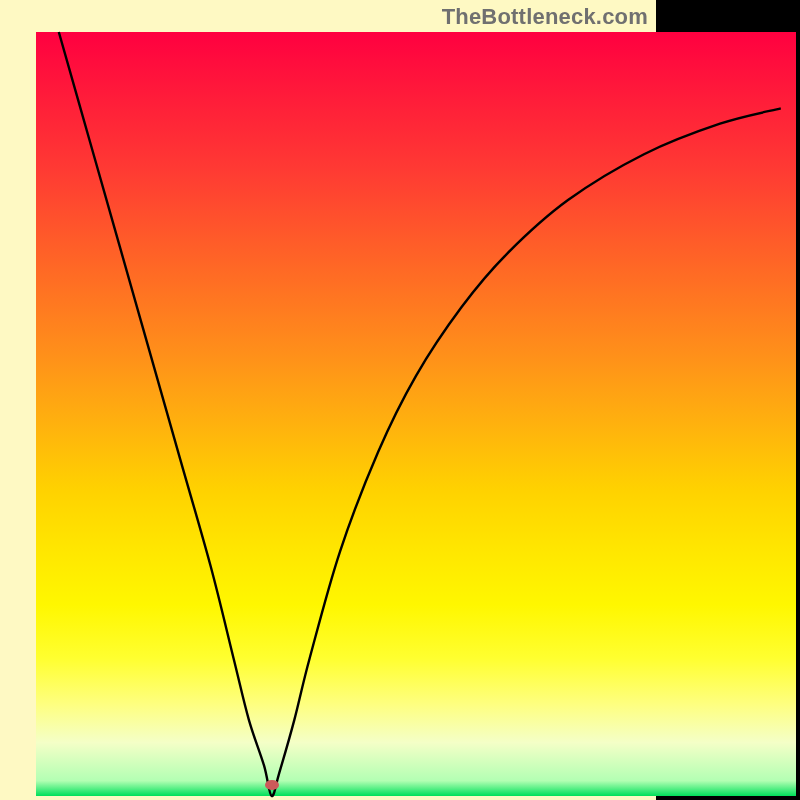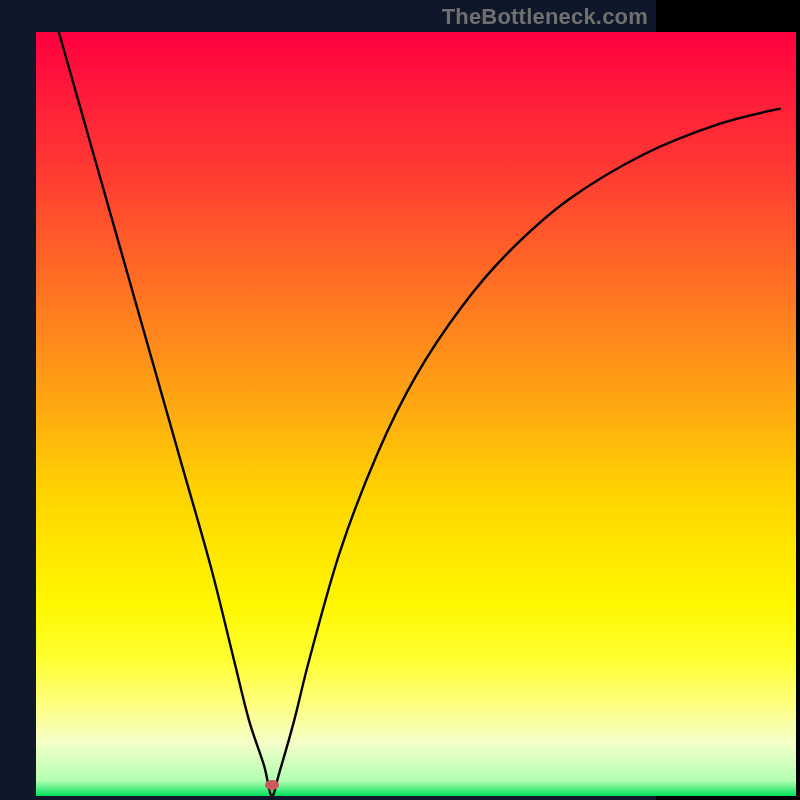--- a/index.html
+++ b/index.html
@@ -10,21 +10,21 @@
     background: #000;
     overflow: hidden;
     font-family: Arial, Helvetica, sans-serif;
   }
   .frame {
     position: absolute;
     top: 0;
     left: 0;
     width: 656px;
     height: 800px;
-    background: #0f172a;
+    background: #fef9c3;
   }
   .plot-area {
     position: absolute;
     background: linear-gradient(to bottom,
       #ff0040 0%,
       #ff1a3a 8%,
       #ff3a33 18%,
       #ff6526 30%,
       #ff8f1a 42%,
       #ffb40d 52%,

